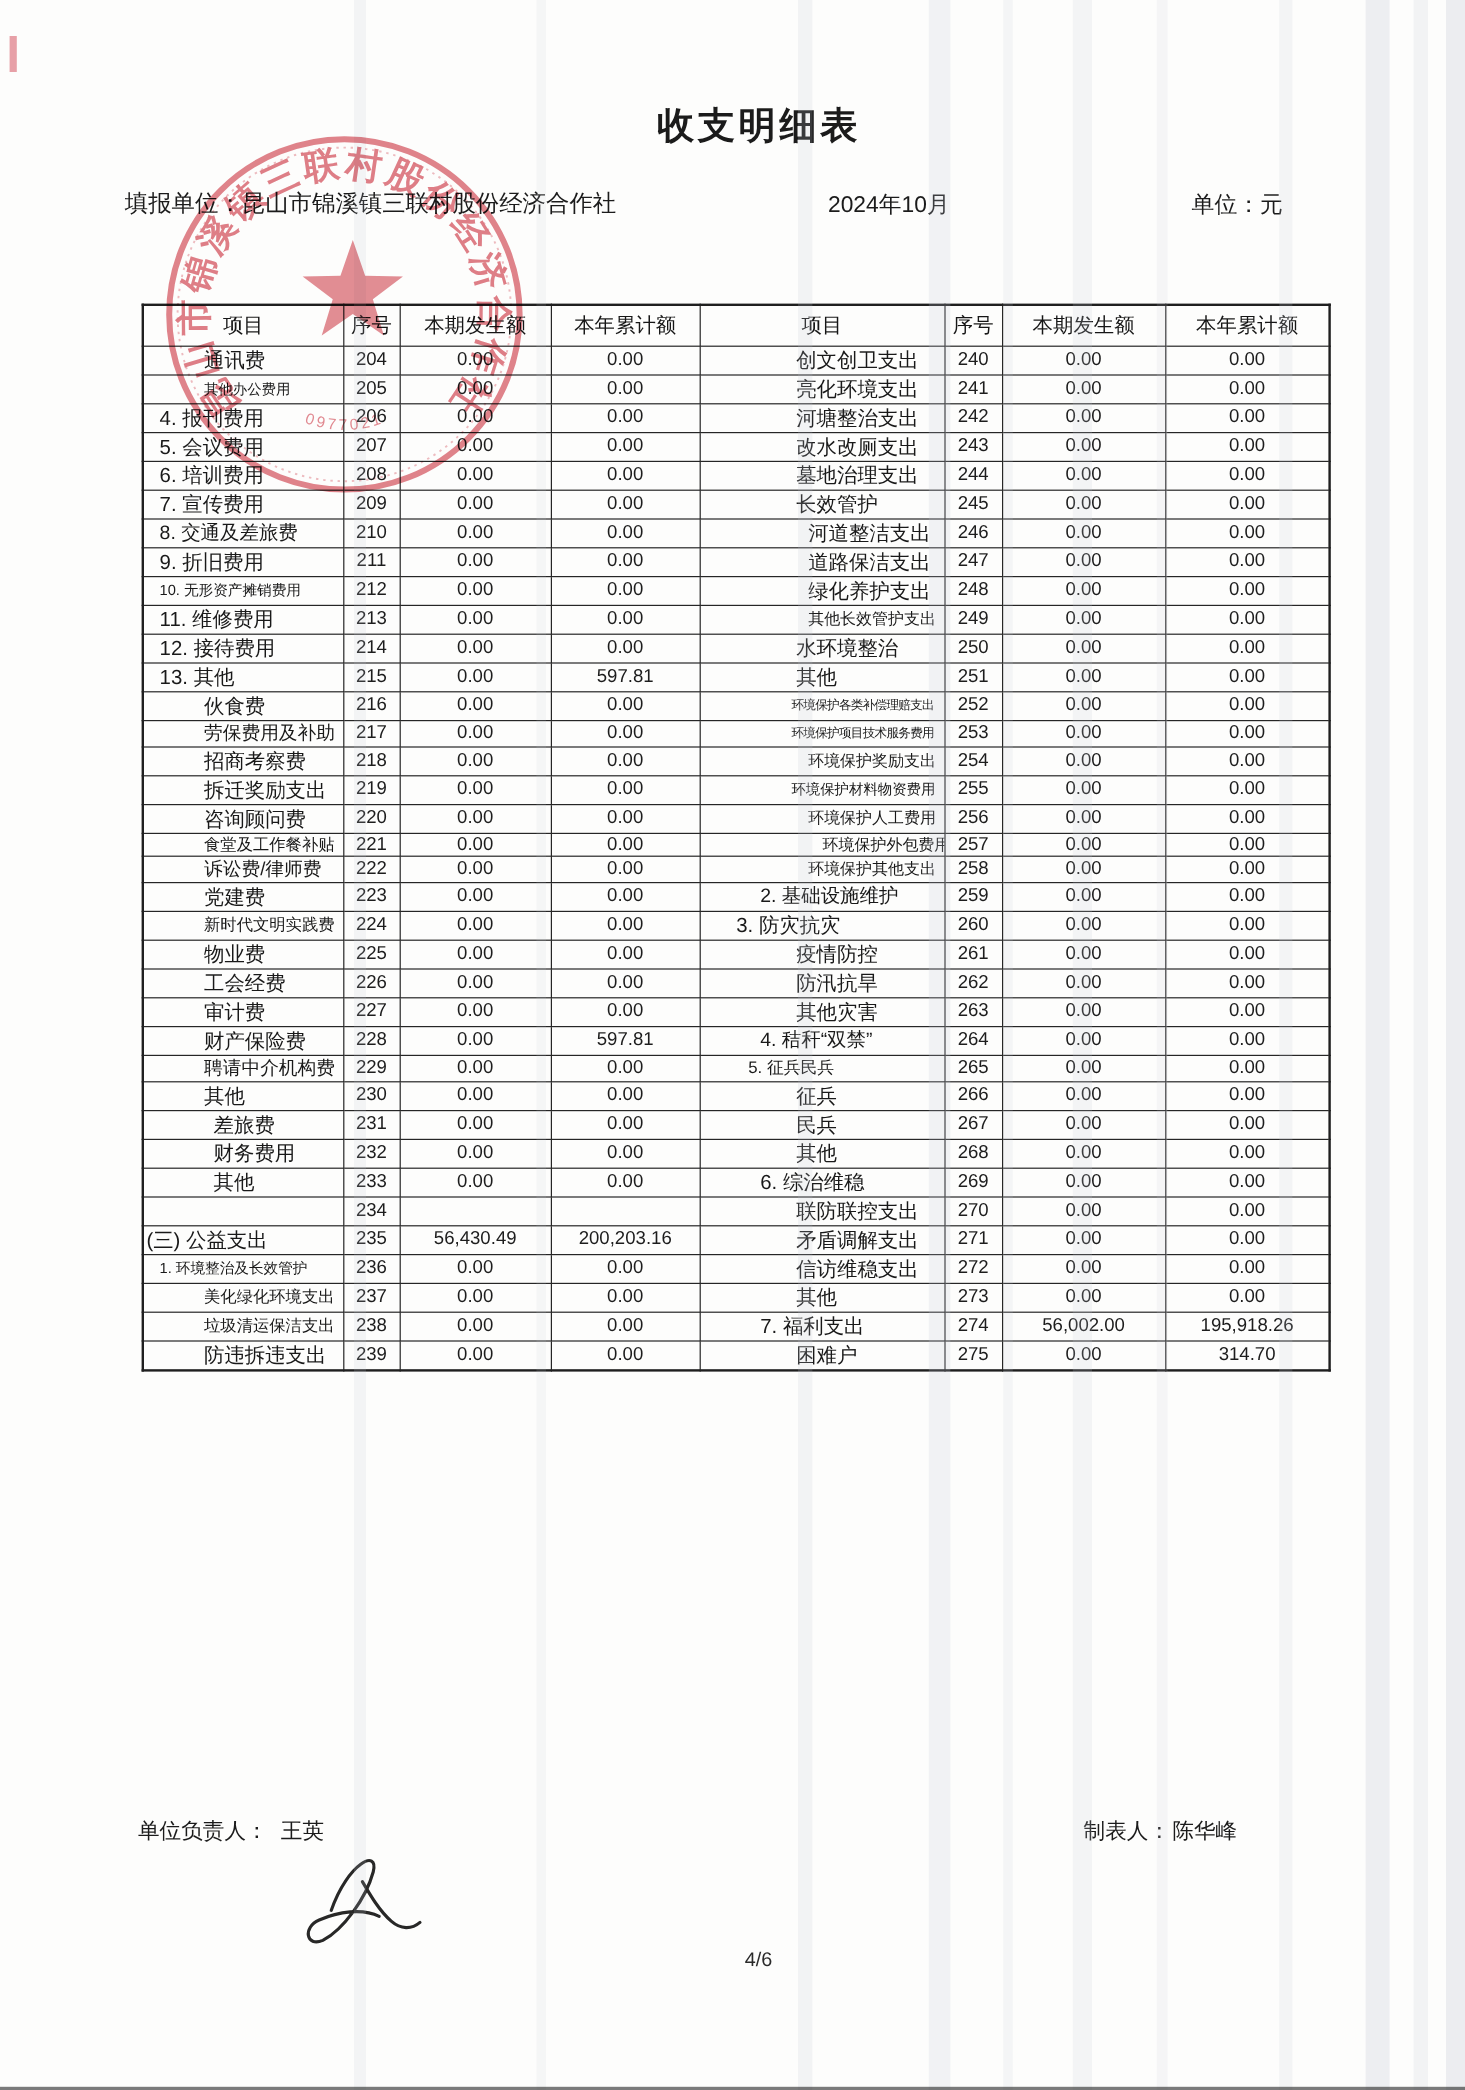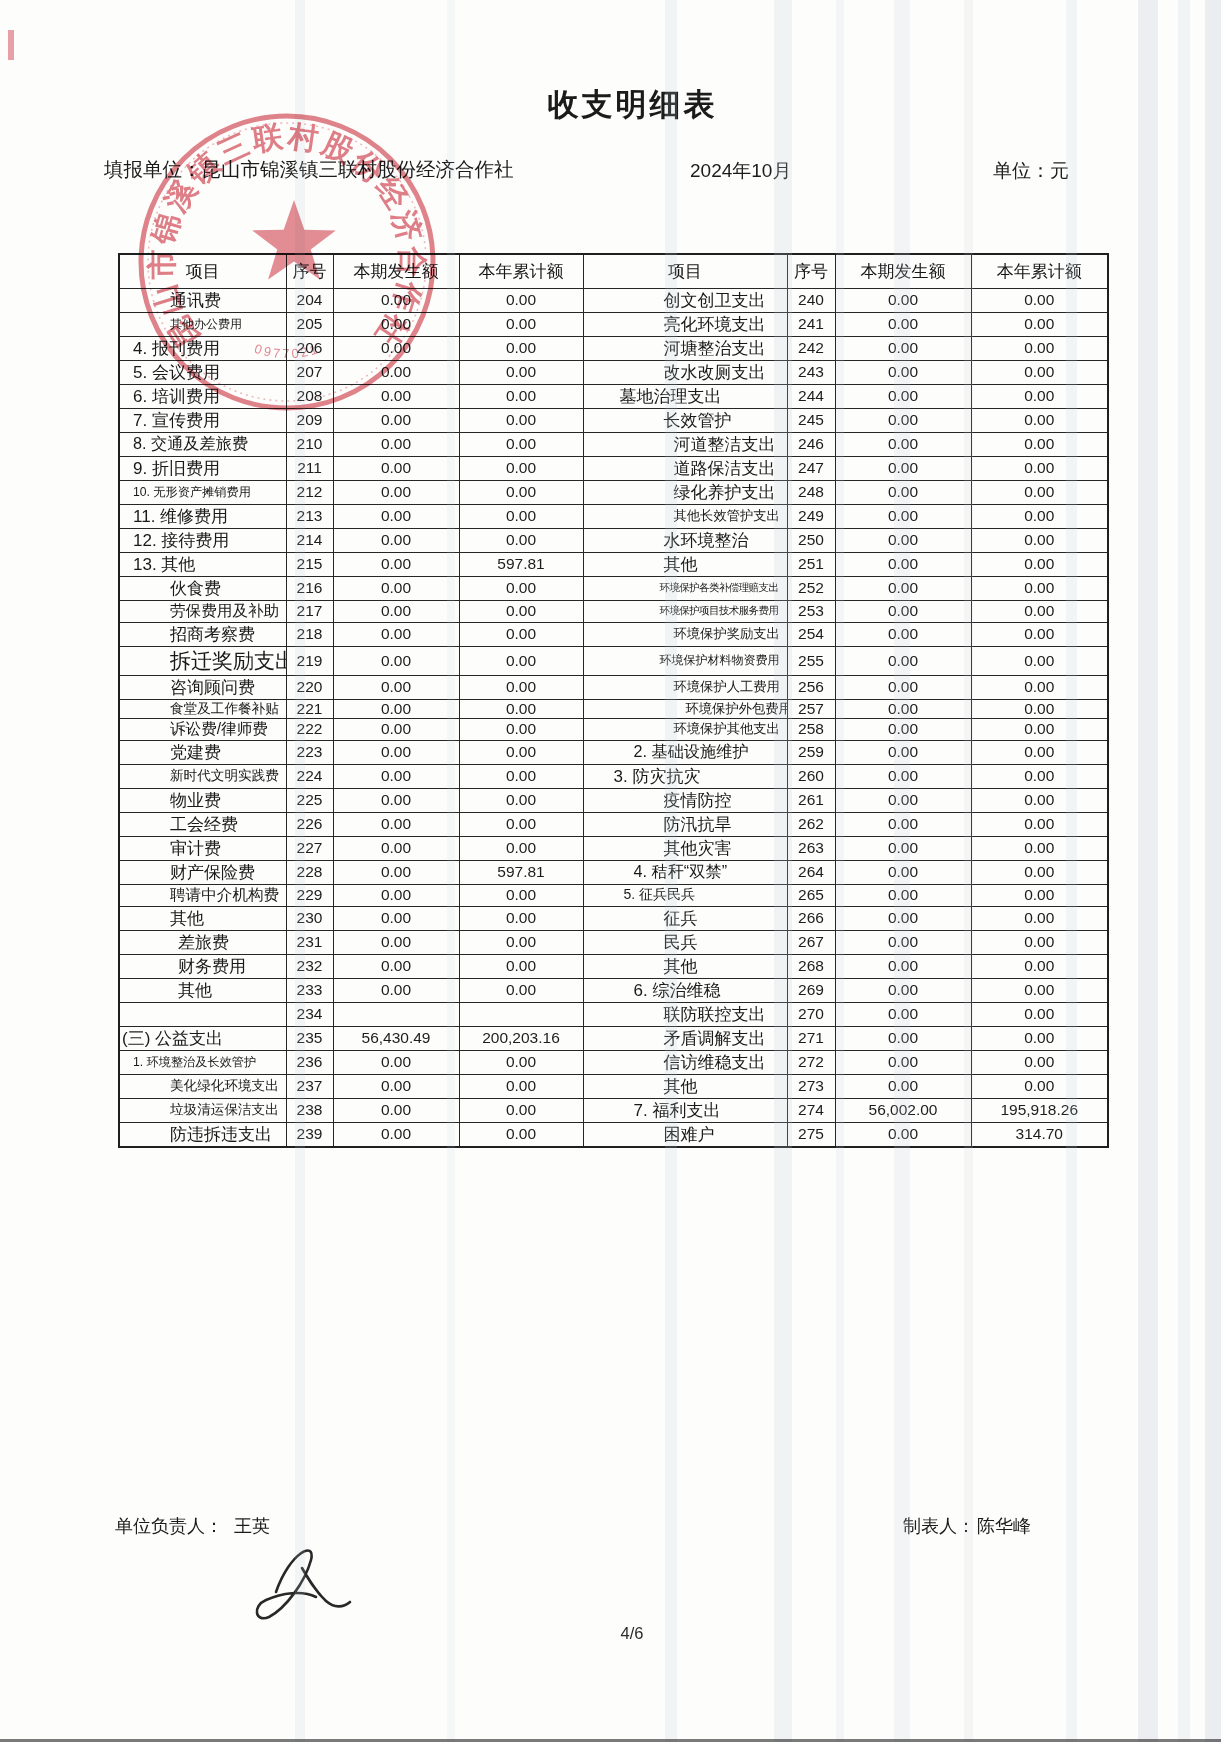--- a/index.html
+++ b/index.html
@@ -124,21 +124,21 @@
           <td class="c-item" style="padding-left: 80px; font-size: 17px;">改水改厕支出</td>
           <td class="c-no">243</td>
           <td class="c-amt">0.00</td>
           <td class="c-amt">0.00</td>
         </tr>
         <tr>
           <td class="c-item" style="padding-left: 13px; font-size: 17px;">6. 培训费用</td>
           <td class="c-no">208</td>
           <td class="c-amt">0.00</td>
           <td class="c-amt">0.00</td>
-          <td class="c-item" style="padding-left: 36px; font-size: 17px;">墓地治理支出</td>
+          <td class="c-item" style="padding-left: 80px; font-size: 17px;">墓地治理支出</td>
           <td class="c-no">244</td>
           <td class="c-amt">0.00</td>
           <td class="c-amt">0.00</td>
         </tr>
         <tr>
           <td class="c-item" style="padding-left: 13px; font-size: 17px;">7. 宣传费用</td>
           <td class="c-no">209</td>
           <td class="c-amt">0.00</td>
           <td class="c-amt">0.00</td>
           <td class="c-item" style="padding-left: 80px; font-size: 17px;">长效管护</td>
@@ -230,21 +230,21 @@
           <td class="c-item" style="padding-left: 50px; font-size: 17px;">招商考察费</td>
           <td class="c-no">218</td>
           <td class="c-amt">0.00</td>
           <td class="c-amt">0.00</td>
           <td class="c-item" style="padding-left: 90px; font-size: 13.3px;">环境保护奖励支出</td>
           <td class="c-no">254</td>
           <td class="c-amt">0.00</td>
           <td class="c-amt">0.00</td>
         </tr>
         <tr>
-          <td class="c-item" style="padding-left: 50px; font-size: 21px;">拆迁奖励支出</td>
+          <td class="c-item" style="padding-left: 50px; font-size: 17px;">拆迁奖励支出</td>
           <td class="c-no">219</td>
           <td class="c-amt">0.00</td>
           <td class="c-amt">0.00</td>
           <td class="c-item" style="padding-left: 76px; font-size: 12px;">环境保护材料物资费用</td>
           <td class="c-no">255</td>
           <td class="c-amt">0.00</td>
           <td class="c-amt">0.00</td>
         </tr>
         <tr>
           <td class="c-item" style="padding-left: 50px; font-size: 17px;">咨询顾问费</td>

